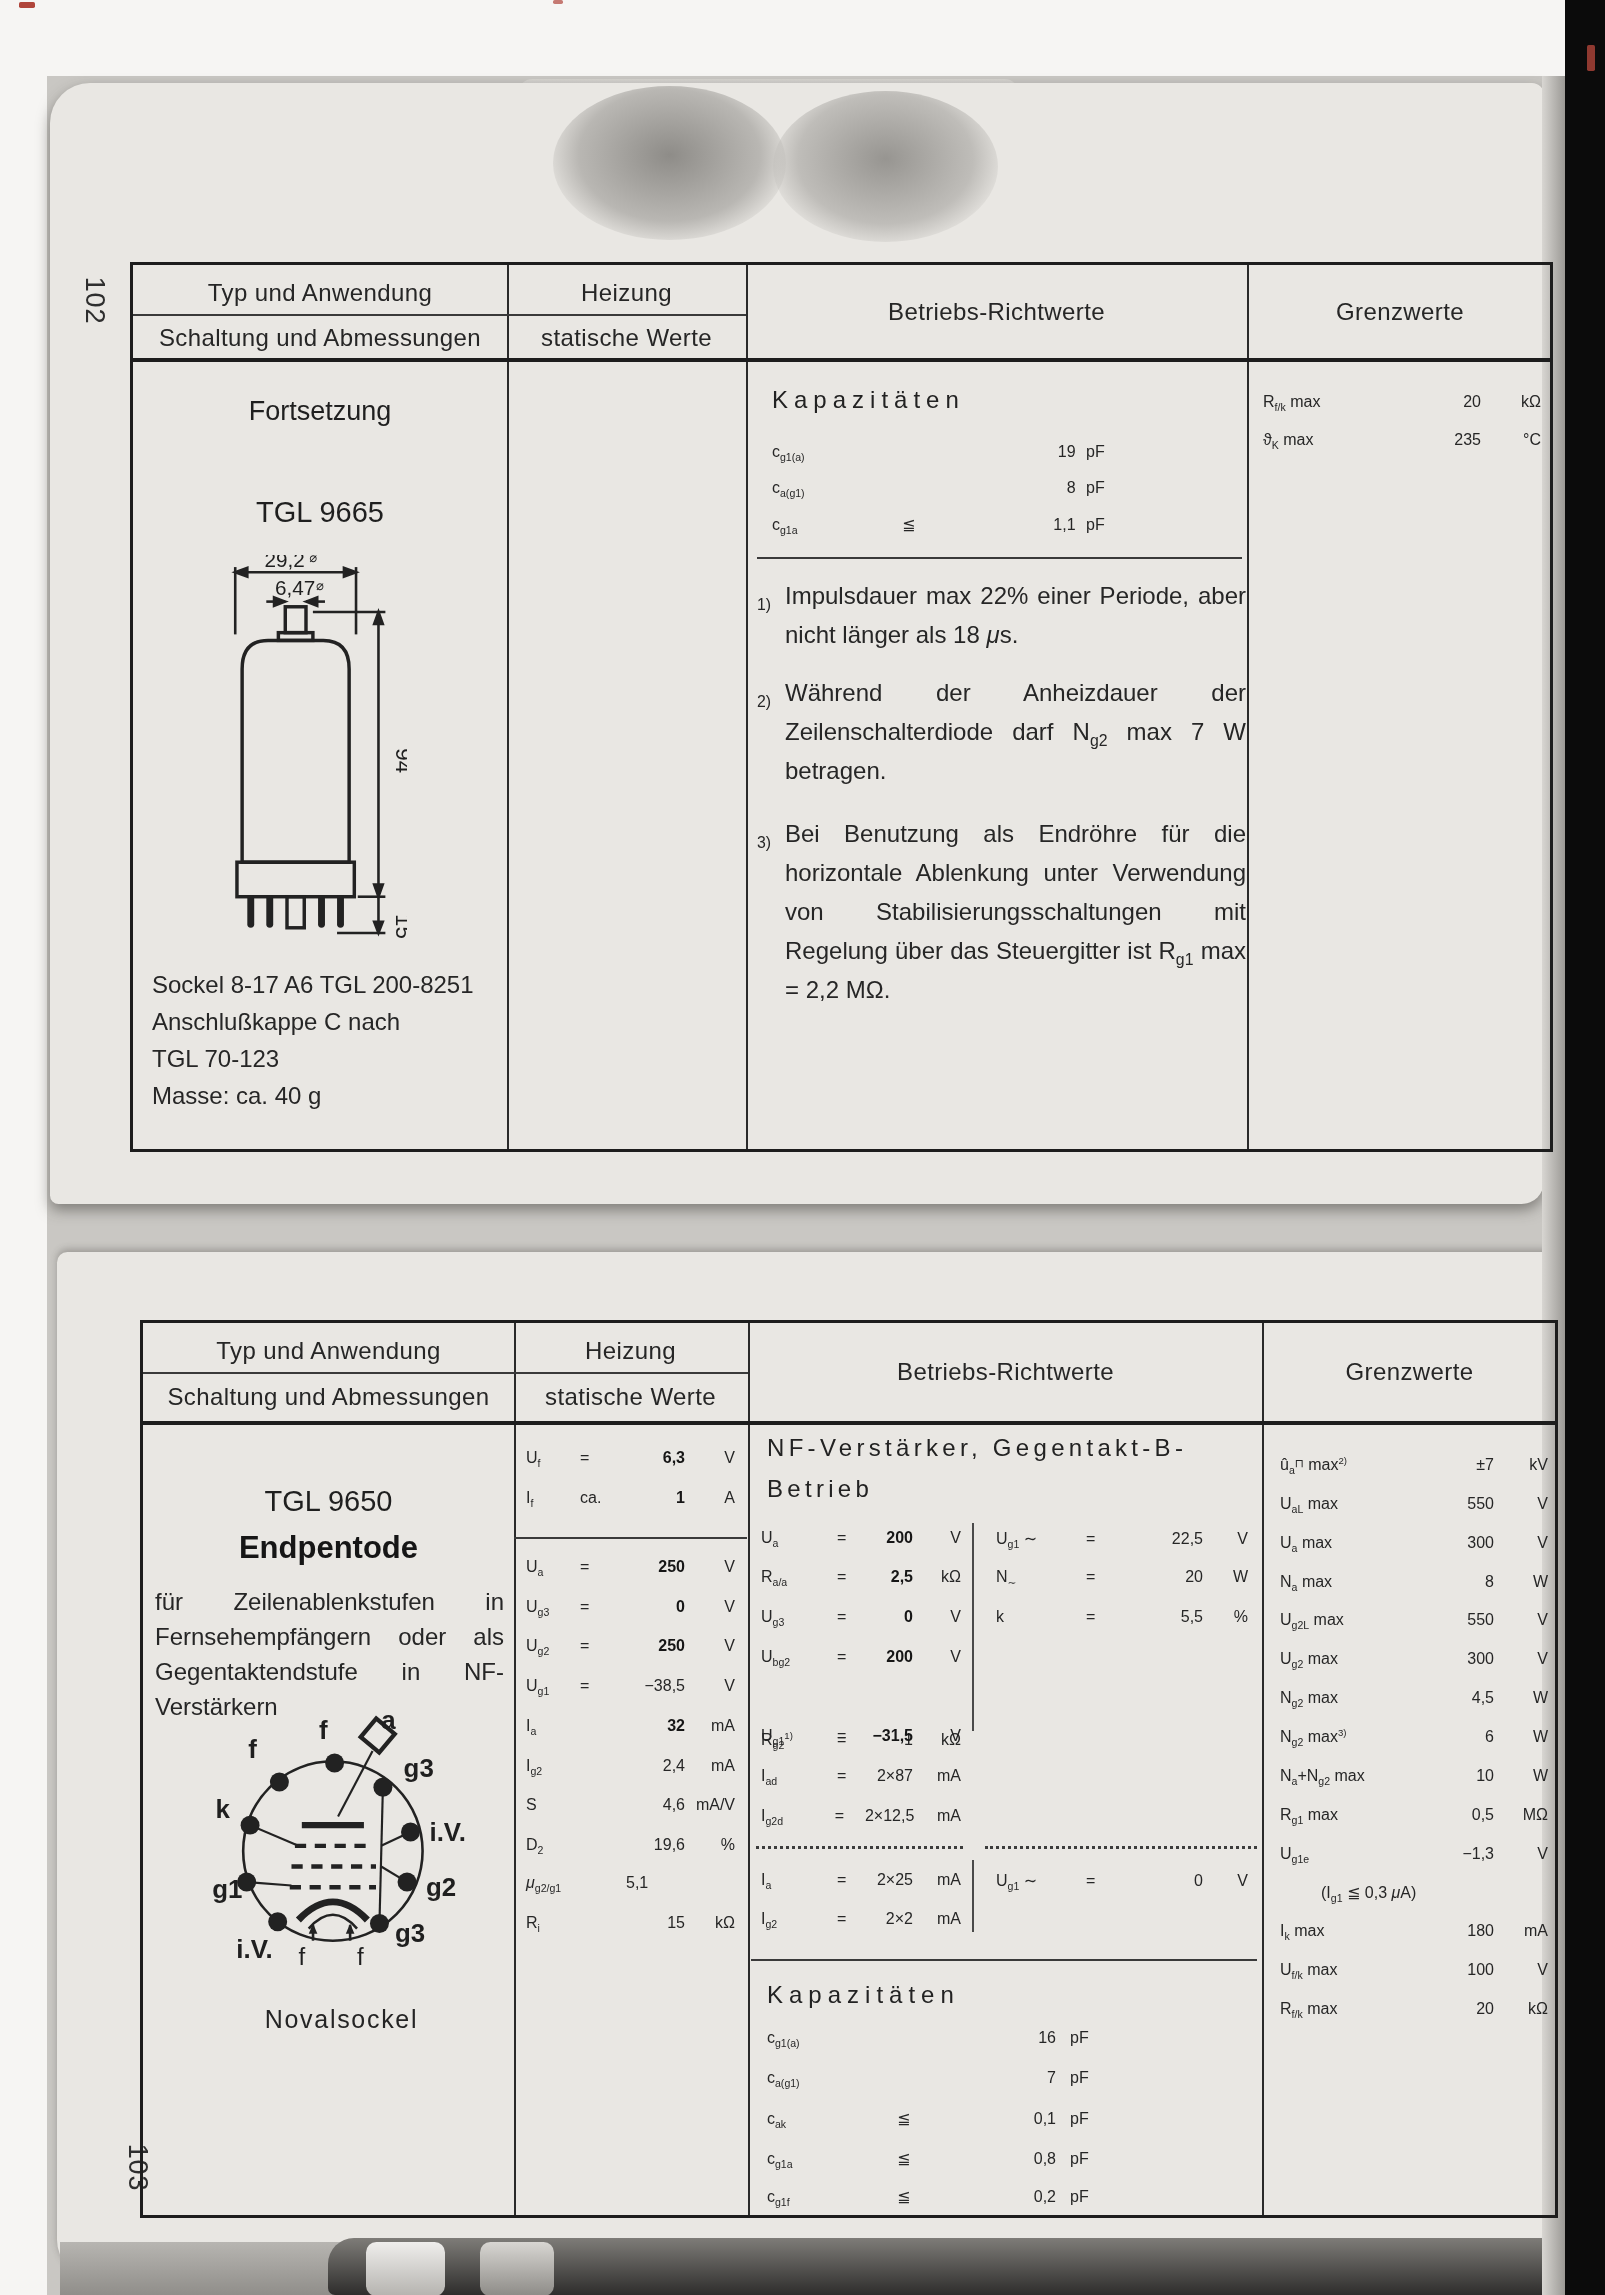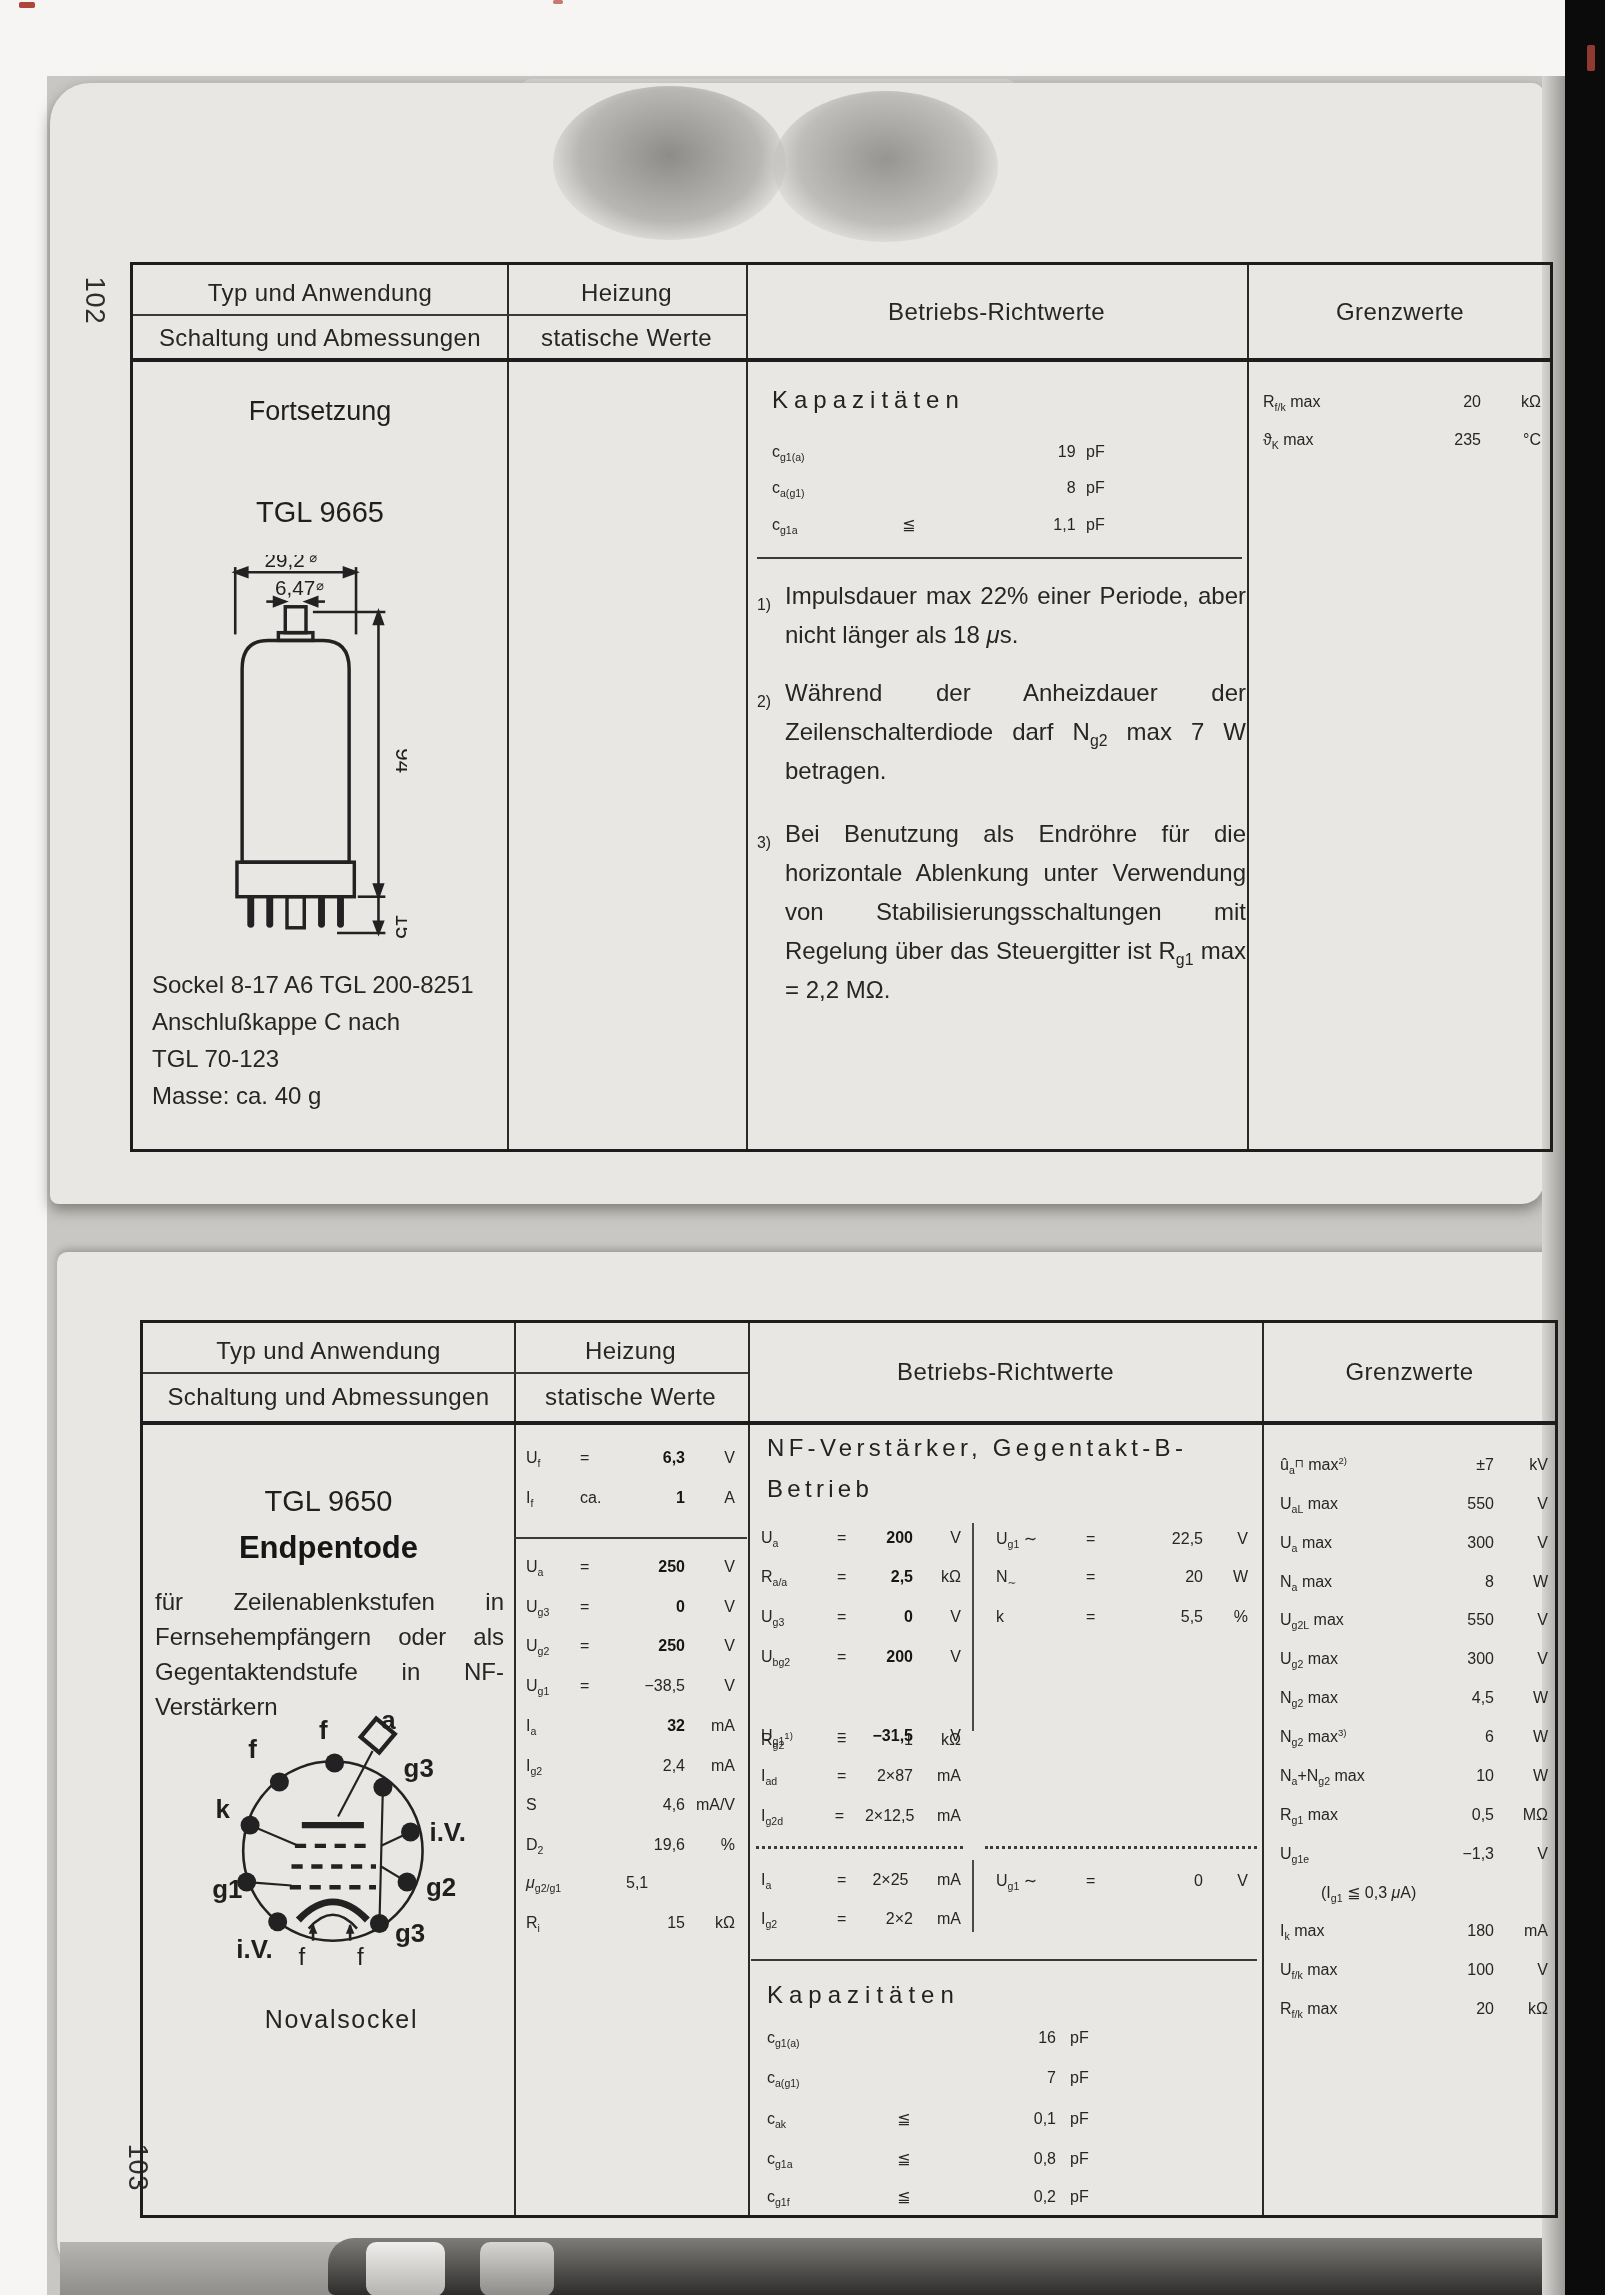--- a/index.html
+++ b/index.html
@@ -435,21 +435,21 @@
     <span class="val" style="flex:1;">5,5</span>
     <span class="unit" style="width:45px;">%</span>
   </div>
 
   <div class="dotline" style="left:613px;top:523px;width:207px;"></div>
   <div class="dotline" style="left:842px;top:523px;width:272px;"></div>
 
   <div class="vrow" style="left:618px;top:548px;width:200px;">
     <span class="sym" style="width:76px;"><span>I</span><sub>a</sub></span>
     <span class="rel" style="width:31px;">=</span>
-    <span class="val" style="flex:1;text-align:center;">2×25</span>
+    <span class="val" style="flex:1;">2×25</span>
     <span class="unit" style="width:48px;">mA</span>
   </div>
   <div class="vrow" style="left:618px;top:587px;width:200px;">
     <span class="sym" style="width:76px;"><span>I</span><sub>g2</sub></span>
     <span class="rel" style="width:31px;">=</span>
     <span class="val" style="flex:1;">2×2</span>
     <span class="unit" style="width:48px;">mA</span>
   </div>
   <div class="vrow" style="left:853px;top:548px;width:252px;">
     <span class="sym" style="width:90px;"><span>U</span><sub>g1</sub><span> ∼</span></span>

